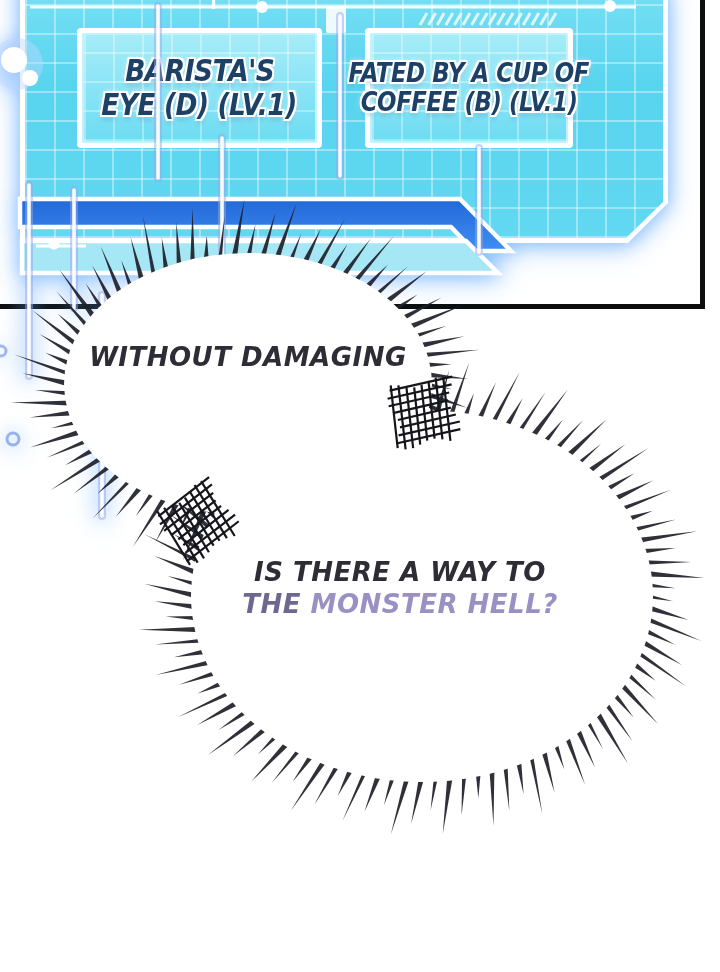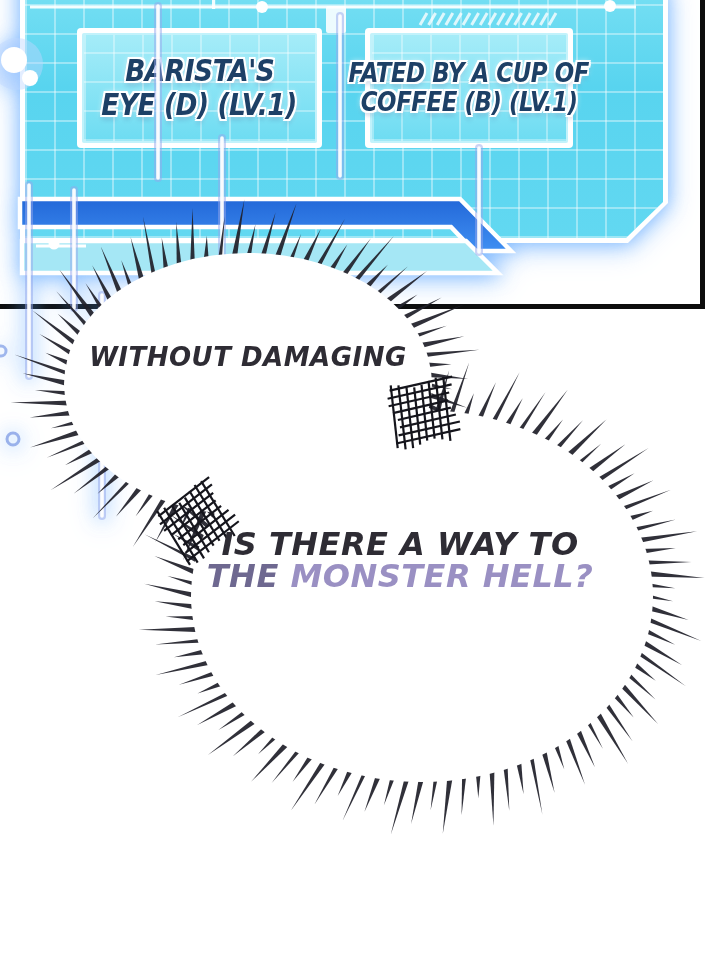--- a/index.html
+++ b/index.html
@@ -49,21 +49,21 @@
   #skill1 .skill-line{font-size:30px;}
   #skill2 .skill-line{font-size:26px;}
   
   svg{position:absolute;left:0;top:0;pointer-events:none;}
   
   .bubble-text{
     position:absolute;text-align:center;
     font-weight:bold;font-style:italic;letter-spacing:.5px;white-space:nowrap;
   }
   #bubble1-text{left:58px;top:341px;width:380px;font-size:26px;line-height:33px;}
-  #bubble2-text{left:175px;top:528px;width:450px;font-size:32px;line-height:32px;font-style:italic;}
+  #bubble2-text{left:175px;top:556px;width:450px;font-size:26px;line-height:32px;font-style:italic;}
 </style>
 </head>
 <body>
 
 <div class="frame-right"></div>
 <div class="frame-bottom"></div>
 
 <div class="panel-wrap">
   <div class="panel-outer">
     <div class="panel-inner"></div>

